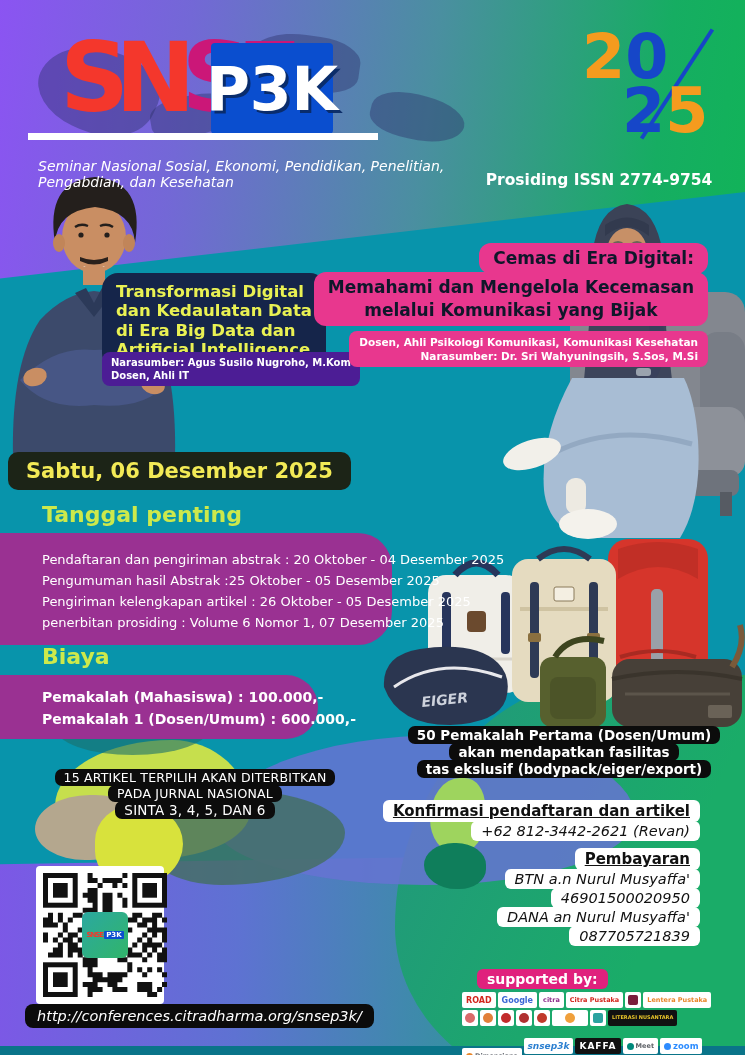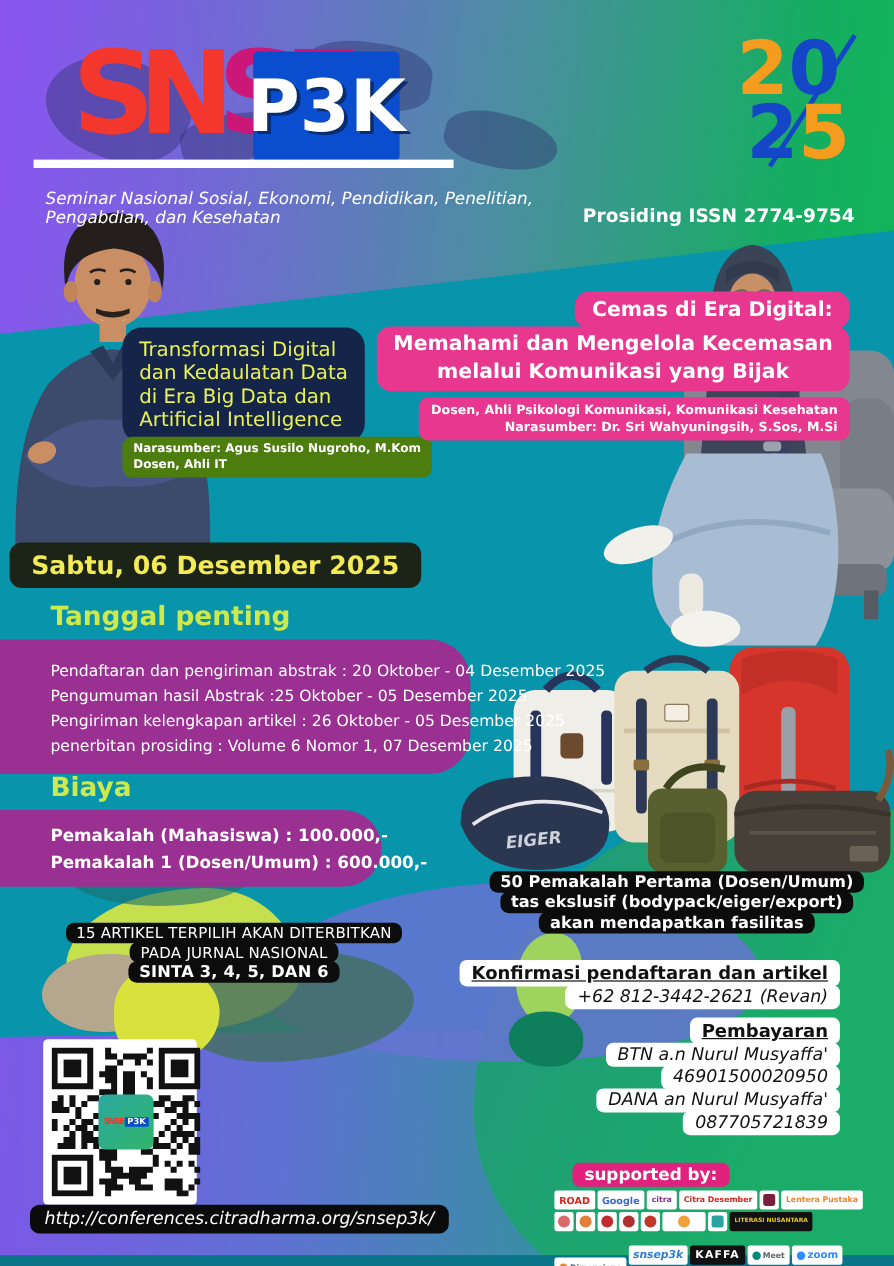--- a/index.html
+++ b/index.html
@@ -27,59 +27,59 @@
     letter-spacing:-14px;z-index:10;}
   .logo-letters .l1,.logo-letters .l2{color:#F4372C;}
   .logo-letters .l3,.logo-letters .l4{color:#CB1778;}
   .logo-p3k{left:211px;top:43px;width:122px;height:91px;background:#0A4ECF;border-radius:4px;
     display:flex;align-items:center;justify-content:center;color:#fff;font-size:60px;
     font-weight:800;text-shadow:3px 3px 0 rgba(10,42,102,.95);z-index:11;}
   .logo-underline{left:28px;top:133px;width:350px;height:7px;background:#fff;z-index:11;}
   .tagline{left:38px;top:146px;width:420px;color:#fff;font-size:14px;font-style:italic;
     font-weight:500;z-index:11;margin-top:12px;}
   .year{z-index:10;font-weight:800;font-size:62px;line-height:1;}
-  .year-top{left:614px;top:26px;}
+  .year-top{left:582px;top:26px;}
   .year-bottom{left:622px;top:80px;}
   .digit-orange{color:#F59B1E;}
   .digit-blue{color:#1646C8;}
   .year-slash{left:612px;top:82px;width:130px;height:4px;background:#1646C8;
     transform:rotate(-57deg);z-index:10;}
   .issn{left:468px;top:171px;width:262px;text-align:center;color:#fff;font-weight:700;
     font-size:15.5px;z-index:11;}
   
   .person{z-index:4;}
   .topic-left{left:102px;top:273px;background:#15254A;border-radius:16px;
     padding:9px 14px;z-index:10;}
-  .topic-left div{color:#E9F153;font-size:16.5px;font-weight:400;line-height:1.18;white-space:nowrap;}
-  .nara-left{left:102px;top:364px;background:#4d7c0f;border-radius:8px;padding:4px 9px;z-index:10;}
+  .topic-left div{color:#E9F153;font-size:16.5px;font-weight:700;line-height:1.18;white-space:nowrap;}
+  .nara-left{left:102px;top:352px;background:#4c1d95;border-radius:8px;padding:4px 9px;z-index:10;}
   .nara-left div{color:#fff;font-size:10px;font-weight:700;line-height:1.3;white-space:nowrap;}
   .topic-right{right:37px;top:243px;display:flex;flex-direction:column;align-items:flex-end;z-index:10;}
   .pink-pill{background:#E8378E;border-radius:12px;padding:4px 14px;margin-bottom:-2px;}
-  .pink-pill div{color:#ffffff;font-size:17px;font-weight:700;line-height:1.35;white-space:nowrap;text-align:center;}
+  .pink-pill div{color:#0f172a;font-size:17px;font-weight:700;line-height:1.35;white-space:nowrap;text-align:center;}
   .nara-right{background:#E8378E;border-radius:8px;padding:4px 10px;margin-top:7px;}
   .nara-right div{color:#fff;font-size:10.5px;font-weight:700;line-height:1.35;white-space:nowrap;text-align:right;}
   
   .date-badge{left:8px;top:452px;background:#1C2417;border-radius:10px;padding:7px 18px;
     color:#F2EA56;font-size:21px;font-weight:700;z-index:10;white-space:nowrap;}
   .section-heading{color:#CDE94B;font-size:22px;font-weight:700;z-index:10;}
   .h-dates{left:42px;top:502px;}
   .h-fees{left:42px;top:644px;}
   .magenta-box{left:0;background:#9A3192;border-radius:0 34px 34px 0;z-index:9;color:#fff;}
   .dates-box{top:533px;width:392px;height:112px;padding:16px 0 0 42px;box-sizing:border-box;}
   .dates-box div{font-size:13px;font-weight:500;line-height:1.62;white-space:nowrap;}
   .fees-box{top:675px;width:318px;height:64px;padding:12px 0 0 42px;box-sizing:border-box;}
   .fees-box div{font-size:14px;font-weight:600;line-height:1.55;white-space:nowrap;}
   
   .pill-col{display:flex;flex-direction:column;align-items:center;z-index:10;}
   .black-pill{background:#0C0C0C;border-radius:7px;color:#fff;padding:1px 9px;margin-top:-1px;white-space:nowrap;}
   .bags-note{left:388px;top:727px;width:352px;}
   .bags-note .black-pill{font-size:13.5px;font-weight:600;}
   .articles-note{left:50px;top:770px;width:290px;}
   .articles-note .black-pill{font-size:12.5px;font-weight:500;letter-spacing:.2px;}
-  .articles-note .black-pill.bold{font-size:13.5px;font-weight:700;}
+  .articles-note .black-pill.bold{font-size:13.5px;font-weight:400;}
   .right-col{display:flex;flex-direction:column;align-items:flex-end;z-index:10;}
   .white-pill{background:#fff;border-radius:6px;color:#111;padding:2px 10px;margin-top:-1px;white-space:nowrap;}
   .wp-head{font-size:15px;font-weight:700;text-decoration:underline;}
   .wp-italic{font-size:14.5px;font-style:italic;font-weight:500;}
   .confirm-block{right:45px;top:801px;}
   .payment-block{right:45px;top:849px;}
   
   .qr-box{left:36px;top:866px;width:128px;height:138px;background:#fff;border-radius:4px;
     padding:7px;box-sizing:border-box;z-index:10;}
   .qr-chip{left:46px;top:46px;width:46px;height:46px;border-radius:6px;
@@ -245,22 +245,22 @@
     <path d="M175 120 Q190 96 224 104" stroke="#3E451F" stroke-width="6" fill="none"></path>
     <rect x="232" y="122" width="130" height="68" rx="18" fill="#474038"></rect>
     <path d="M232 142 Q297 128 362 142" stroke="#3A342C" stroke-width="4" fill="none"></path>
     <line x1="245" y1="157" x2="350" y2="157" stroke="#5C554B" stroke-width="3"></line>
     <path d="M352 130 Q366 108 360 88" stroke="#7A5A3A" stroke-width="6" fill="none"></path>
     <rect x="328" y="168" width="24" height="13" rx="2" fill="#6A6257"></rect>
   </svg>
 
   <div class="abs pill-col bags-note">
     <div class="black-pill">50 Pemakalah Pertama (Dosen/Umum)</div>
+    <div class="black-pill">akan mendapatkan fasilitas</div>
     <div class="black-pill">tas ekslusif (bodypack/eiger/export)</div>
-    <div class="black-pill">akan mendapatkan fasilitas</div>
   </div>
 
   <div class="abs pill-col articles-note">
     <div class="black-pill">15 ARTIKEL TERPILIH AKAN DITERBITKAN</div>
     <div class="black-pill">PADA JURNAL NASIONAL</div>
     <div class="black-pill bold">SINTA 3, 4, 5, DAN 6</div>
   </div>
 
   <div class="abs right-col confirm-block">
     <div class="white-pill wp-head">Konfirmasi pendaftaran dan artikel</div>
@@ -297,21 +297,21 @@
   </div>
 
   <div class="abs url-pill">http://conferences.citradharma.org/snsep3k/</div>
 
   <div class="abs supported-badge">supported by:</div>
   <div class="abs logo-rows">
     <div class="logo-row">
       <div class="logo-box" style="color:#D3251C;font-size:8px;">ROAD</div>
       <div class="logo-box" style="color:#3B67D6;font-size:8px;">Google</div>
       <div class="logo-box" style="color:#8E2D8B;">citra</div>
-      <div class="logo-box" style="color:#D3251C;">Citra Desember</div>
+      <div class="logo-box" style="color:#D3251C;">Citra Pustaka</div>
       <div class="logo-box logo-emblem">
           <span style="background:#7A1E3C;border-radius:2px;"></span>
         </div>
       <div class="logo-box" style="color:#E8862B;">Lentera Pustaka</div>
     </div>
     <div class="logo-row">
       <div class="logo-box logo-emblem">
           <span style="background:#D96A6A;"></span>
         </div>
       <div class="logo-box logo-emblem">

